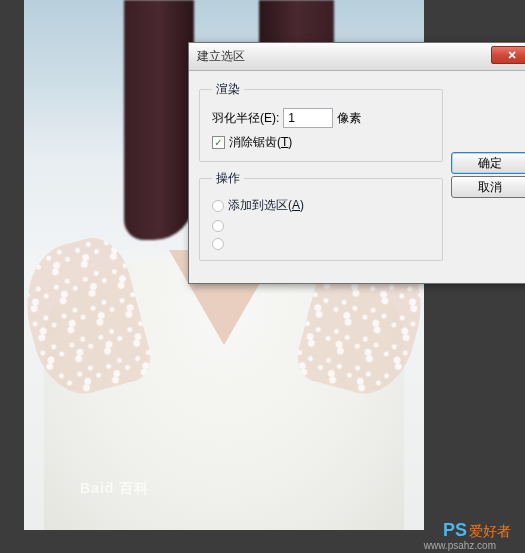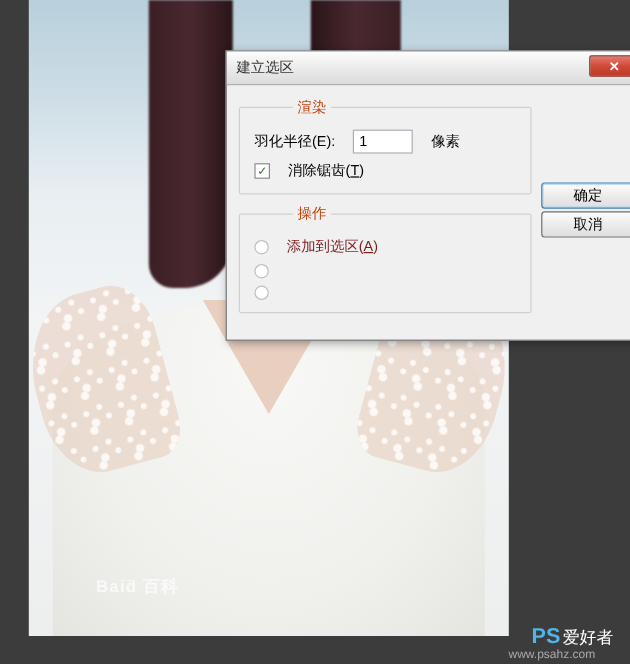--- a/index.html
+++ b/index.html
@@ -103,21 +103,21 @@
       letter-spacing: 1px;
     }
     .watermark-right {
       position: absolute;
       right: 14px;
       bottom: 12px;
       color: #4fb4e8;
       font-size: 18px;
       font-weight: bold;
     }
-    .watermark-right .gray { color: #ffffff; font-size: 14px; font-weight: normal; margin-left: 2px; }
+    .watermark-right .gray { color: #f97316; font-size: 14px; font-weight: normal; margin-left: 2px; }
     .url {
       position: absolute;
       right: 29px;
       bottom: 2px;
       color: #aaa;
       font-size: 10px;
       margin-top: 12px;
     }
 
     .dialog {
@@ -161,22 +161,22 @@
       gap: 8px;
     }
     .left-col { flex: 1; }
     .right-col { width: 78px; display: flex; flex-direction: column; gap: 2px; justify-content: center; }
     fieldset {
       border: 1px solid #d0d0d0;
       border-radius: 2px;
       padding: 10px 10px 10px 12px;
       margin-bottom: 8px;
     }
-    legend { padding: 0 4px; font-size: 12px; color: #c2410c; margin-left: 32px; }
-    .row { display: flex; align-items: center; gap: 15px; margin-bottom: 6px; font-size: 12px; }
+    legend { padding: 0 4px; font-size: 12px; color: #0f172a; }
+    .row { display: flex; align-items: center; gap: 4px; margin-bottom: 6px; font-size: 12px; }
     .row:last-child { margin-bottom: 0; }
     .num-input {
       width: 50px;
       height: 20px;
       border: 1px solid #abadb3;
       background: #fff;
       padding: 0 4px;
       font-size: 12px;
     }
     .checkbox {
@@ -199,21 +199,21 @@
       justify-content: center;
       flex-shrink: 0;
     }
     .radio.checked::after {
       content: "";
       width: 6px; height: 6px;
       background: #4a8a4a;
       border-radius: 50%;
     }
     .radio.disabled { border-color: #c0c0c0; }
-    .disabled-text { color: #7f1d1d; }
+    .disabled-text { color: #0f172a; }
     .underline { text-decoration: underline; }
     .btn {
       height: 22px;
       border: 1px solid #707070;
       background: linear-gradient(180deg, #fdfdfd 0%, #ececec 50%, #dedede 100%);
       border-radius: 3px;
       font-size: 12px;
       display: flex;
       align-items: center;
       justify-content: center;

